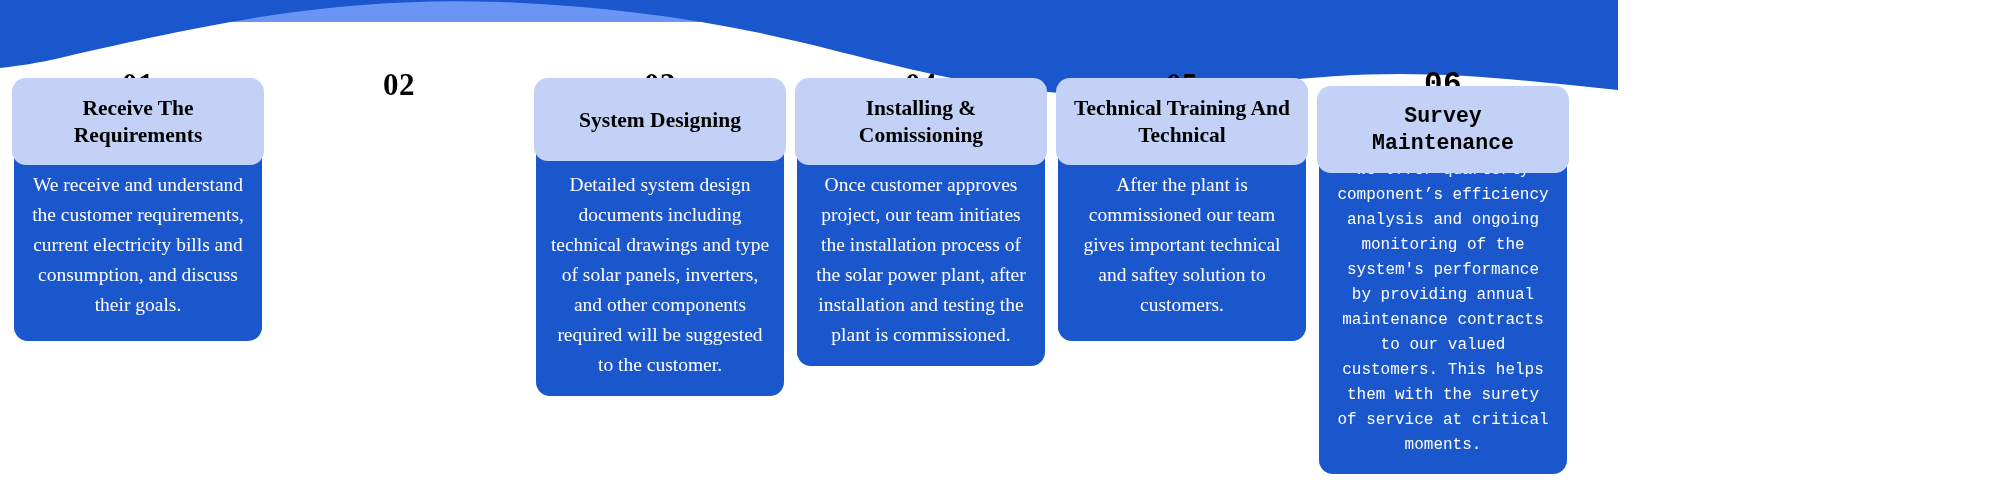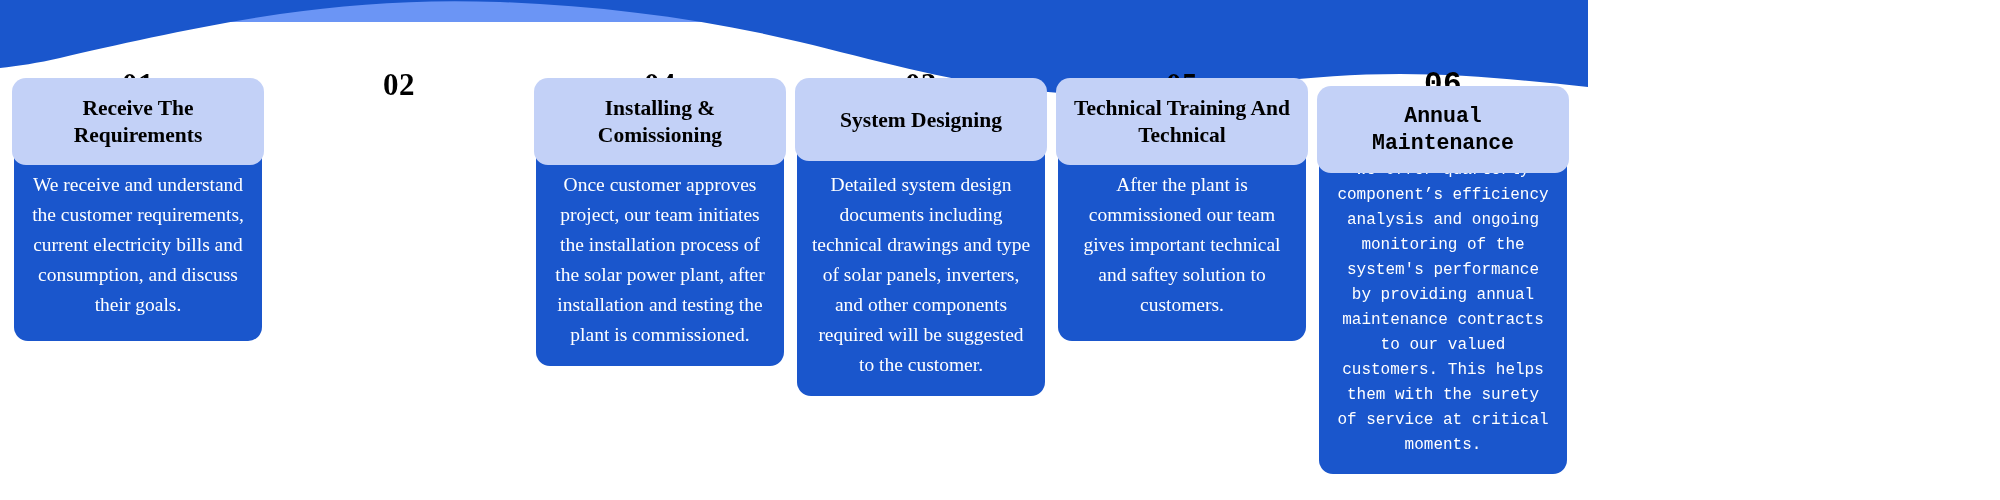--- a/index.html
+++ b/index.html
@@ -14,20 +14,21 @@
     font-family: "Liberation Serif", "DejaVu Serif", serif;
     position: relative;
   }
 
   #stage {
     position: relative;
     width: 1588px;
     height: 500px;
     background: #ffffff;
     overflow: hidden;
+    padding-left: 30px;
   }
 
   
   #wave-band {
     position: absolute;
     left: 0;
     top: 0;
     width: 2000px;
     height: 130px;
     z-index: 1;
@@ -147,54 +148,54 @@
           <div class="card-head">Receive The Requirements</div>
           <span>We receive and understand the customer requirements, current electricity bills and consumption, and discuss their goals.</span>
         </div>
       </div>
     </div>
 
     <div class="step-card" data-step="2">
       <div class="step-number">02</div>
     </div>
 
+    <div class="step-card" data-step="3">
+      <div class="step-number">03</div>
+      <div class="card-stack">
+        <div class="card-body">
+          <div class="card-head">System Designing</div>
+          <span>Detailed system design documents including technical drawings and type of solar panels, inverters, and other components required will be suggested to the customer.</span>
+        </div>
+      </div>
+    </div>
+
     <div class="step-card" data-step="4">
       <div class="step-number">04</div>
       <div class="card-stack">
         <div class="card-body">
           <div class="card-head">Installing &amp; Comissioning</div>
           <span>Once customer approves project, our team initiates the installation process of the solar power plant, after installation and testing the plant is commissioned.</span>
         </div>
       </div>
     </div>
 
-    <div class="step-card" data-step="3">
-      <div class="step-number">03</div>
-      <div class="card-stack">
-        <div class="card-body">
-          <div class="card-head">System Designing</div>
-          <span>Detailed system design documents including technical drawings and type of solar panels, inverters, and other components required will be suggested to the customer.</span>
-        </div>
-      </div>
-    </div>
-
     <div class="step-card" data-step="5">
       <div class="step-number">05</div>
       <div class="card-stack">
         <div class="card-body">
           <div class="card-head">Technical Training And Technical</div>
           <span>After the plant is commissioned our team gives important technical and saftey solution to customers.</span>
         </div>
       </div>
     </div>
 
     <div class="step-card" data-step="6">
       <div class="step-number">06</div>
       <div class="card-stack">
         <div class="card-body">
-          <div class="card-head">Annual Maintenance</div>
+          <div class="card-head">Survey Maintenance</div>
           <span>We offer quarterly component’s efficiency analysis and ongoing monitoring of the system's performance by providing annual maintenance contracts to our valued customers. This helps them with the surety of service at critical moments.</span>
         </div>
       </div>
     </div>
 
   </div>
 </div>
 
 </body></html>

